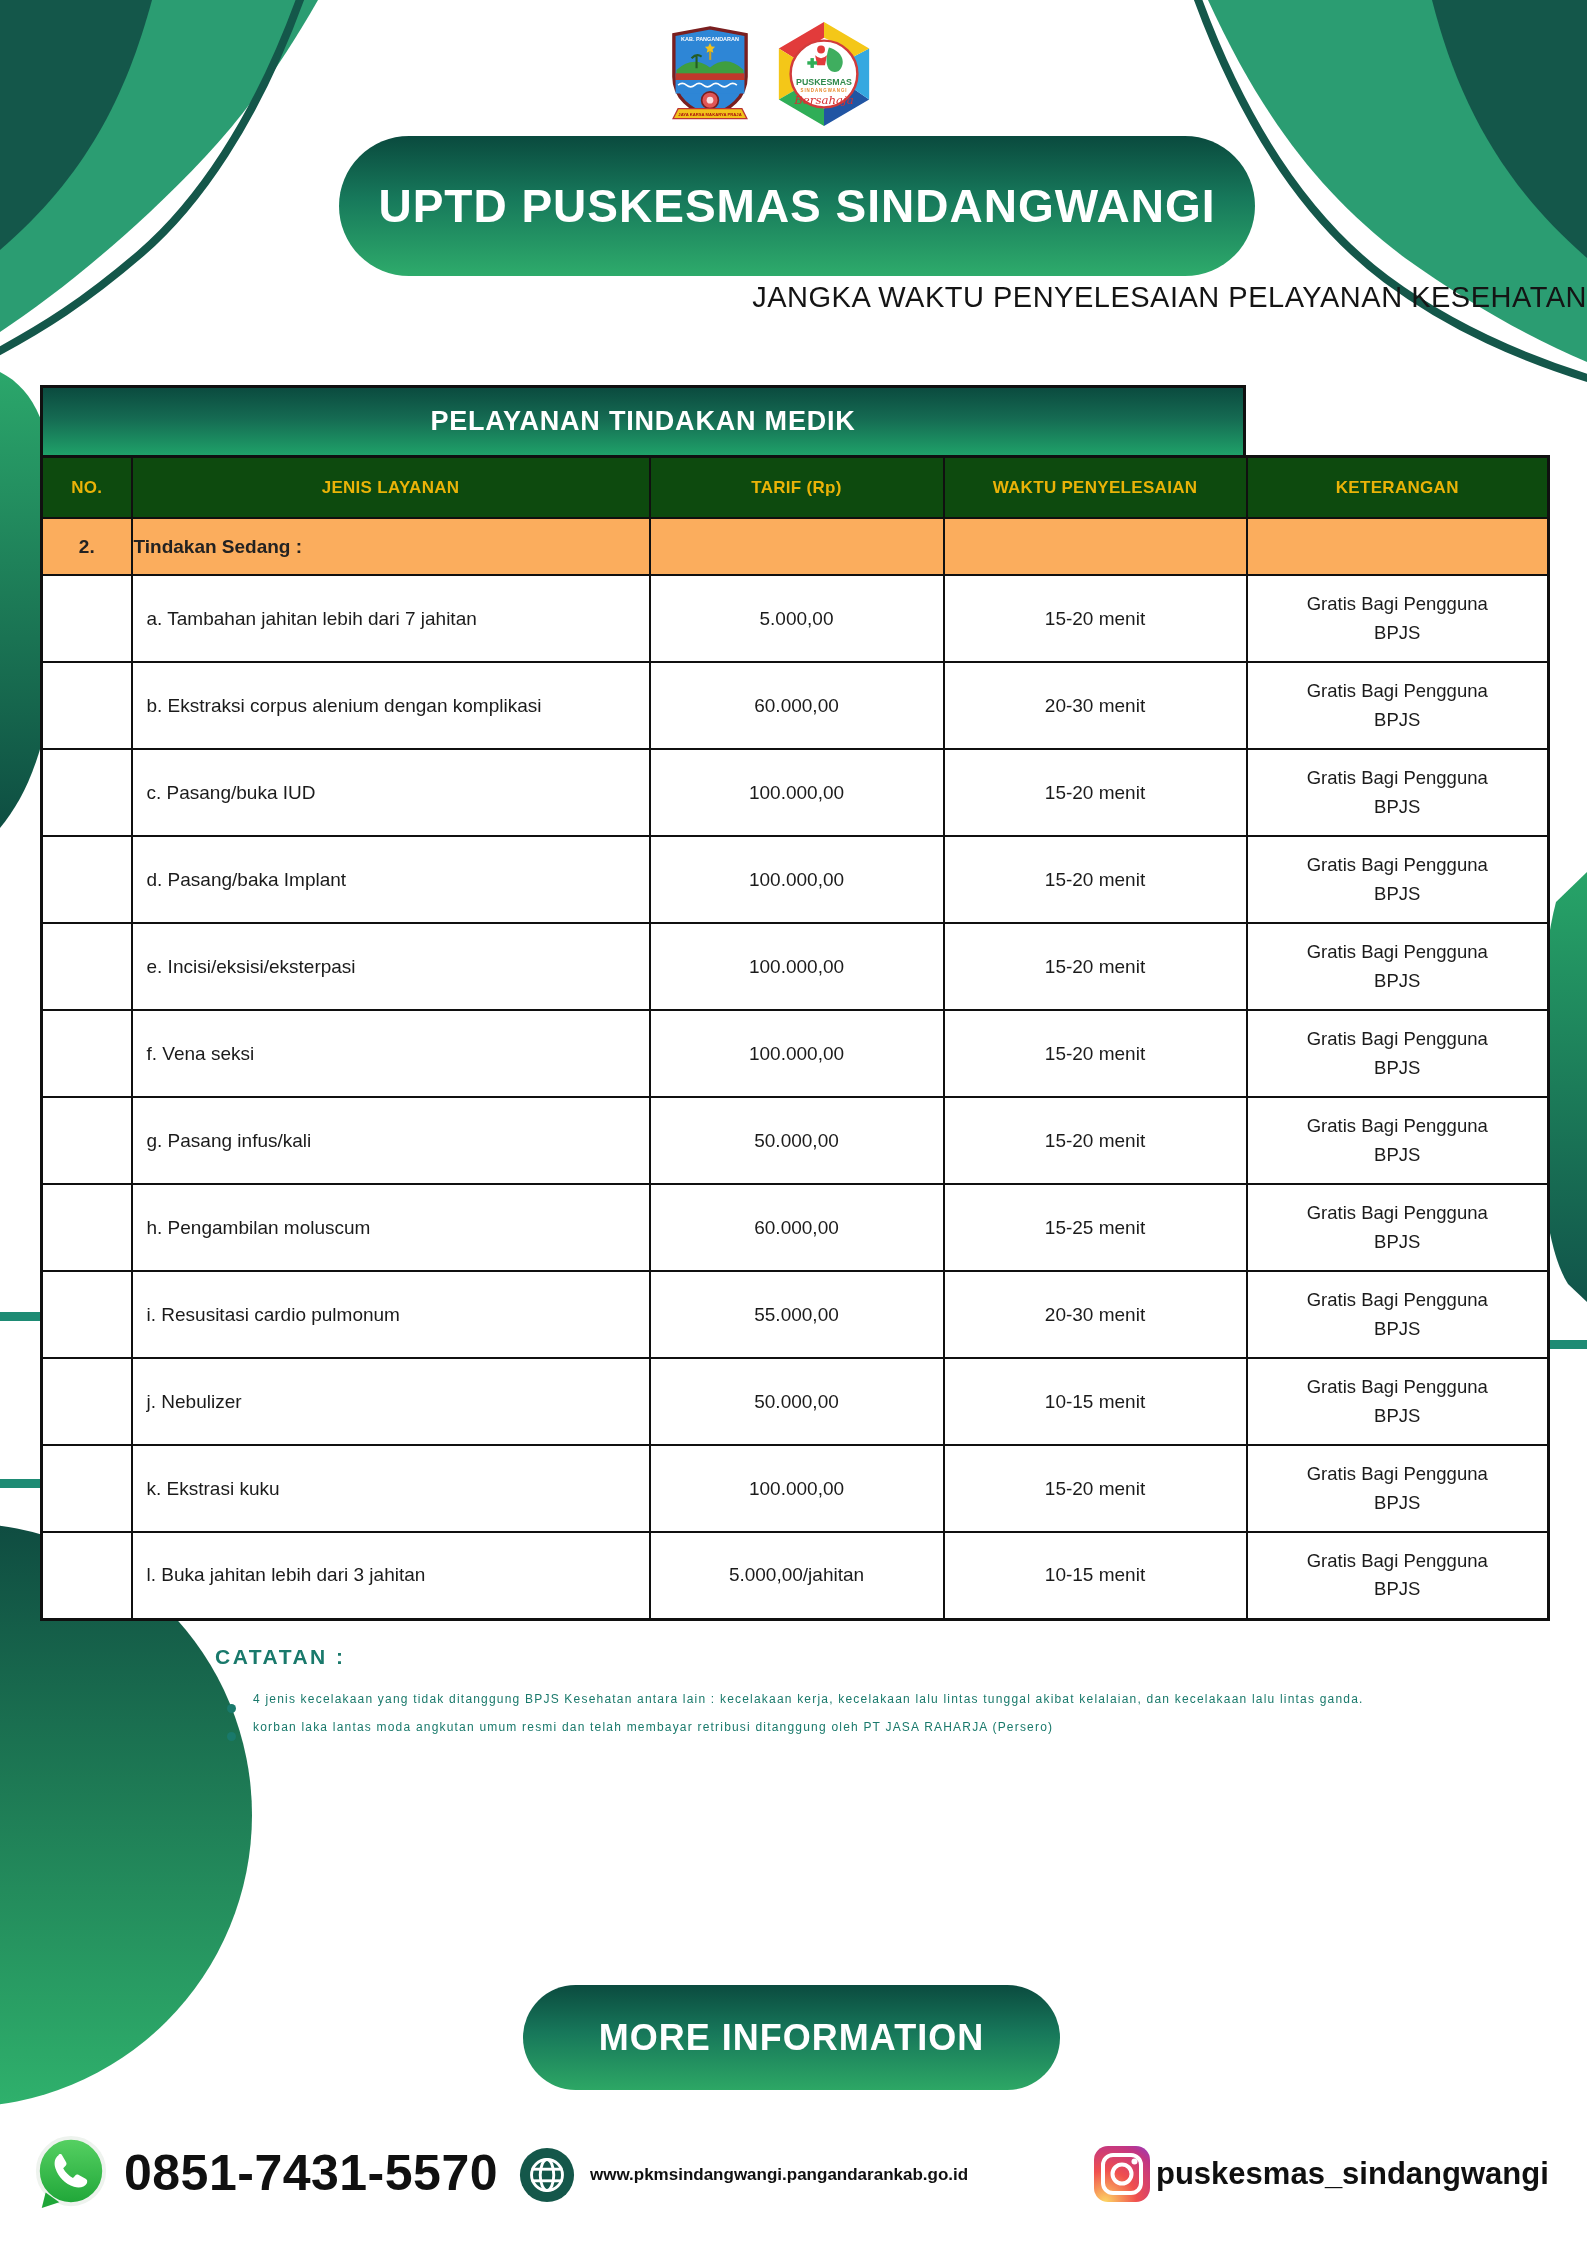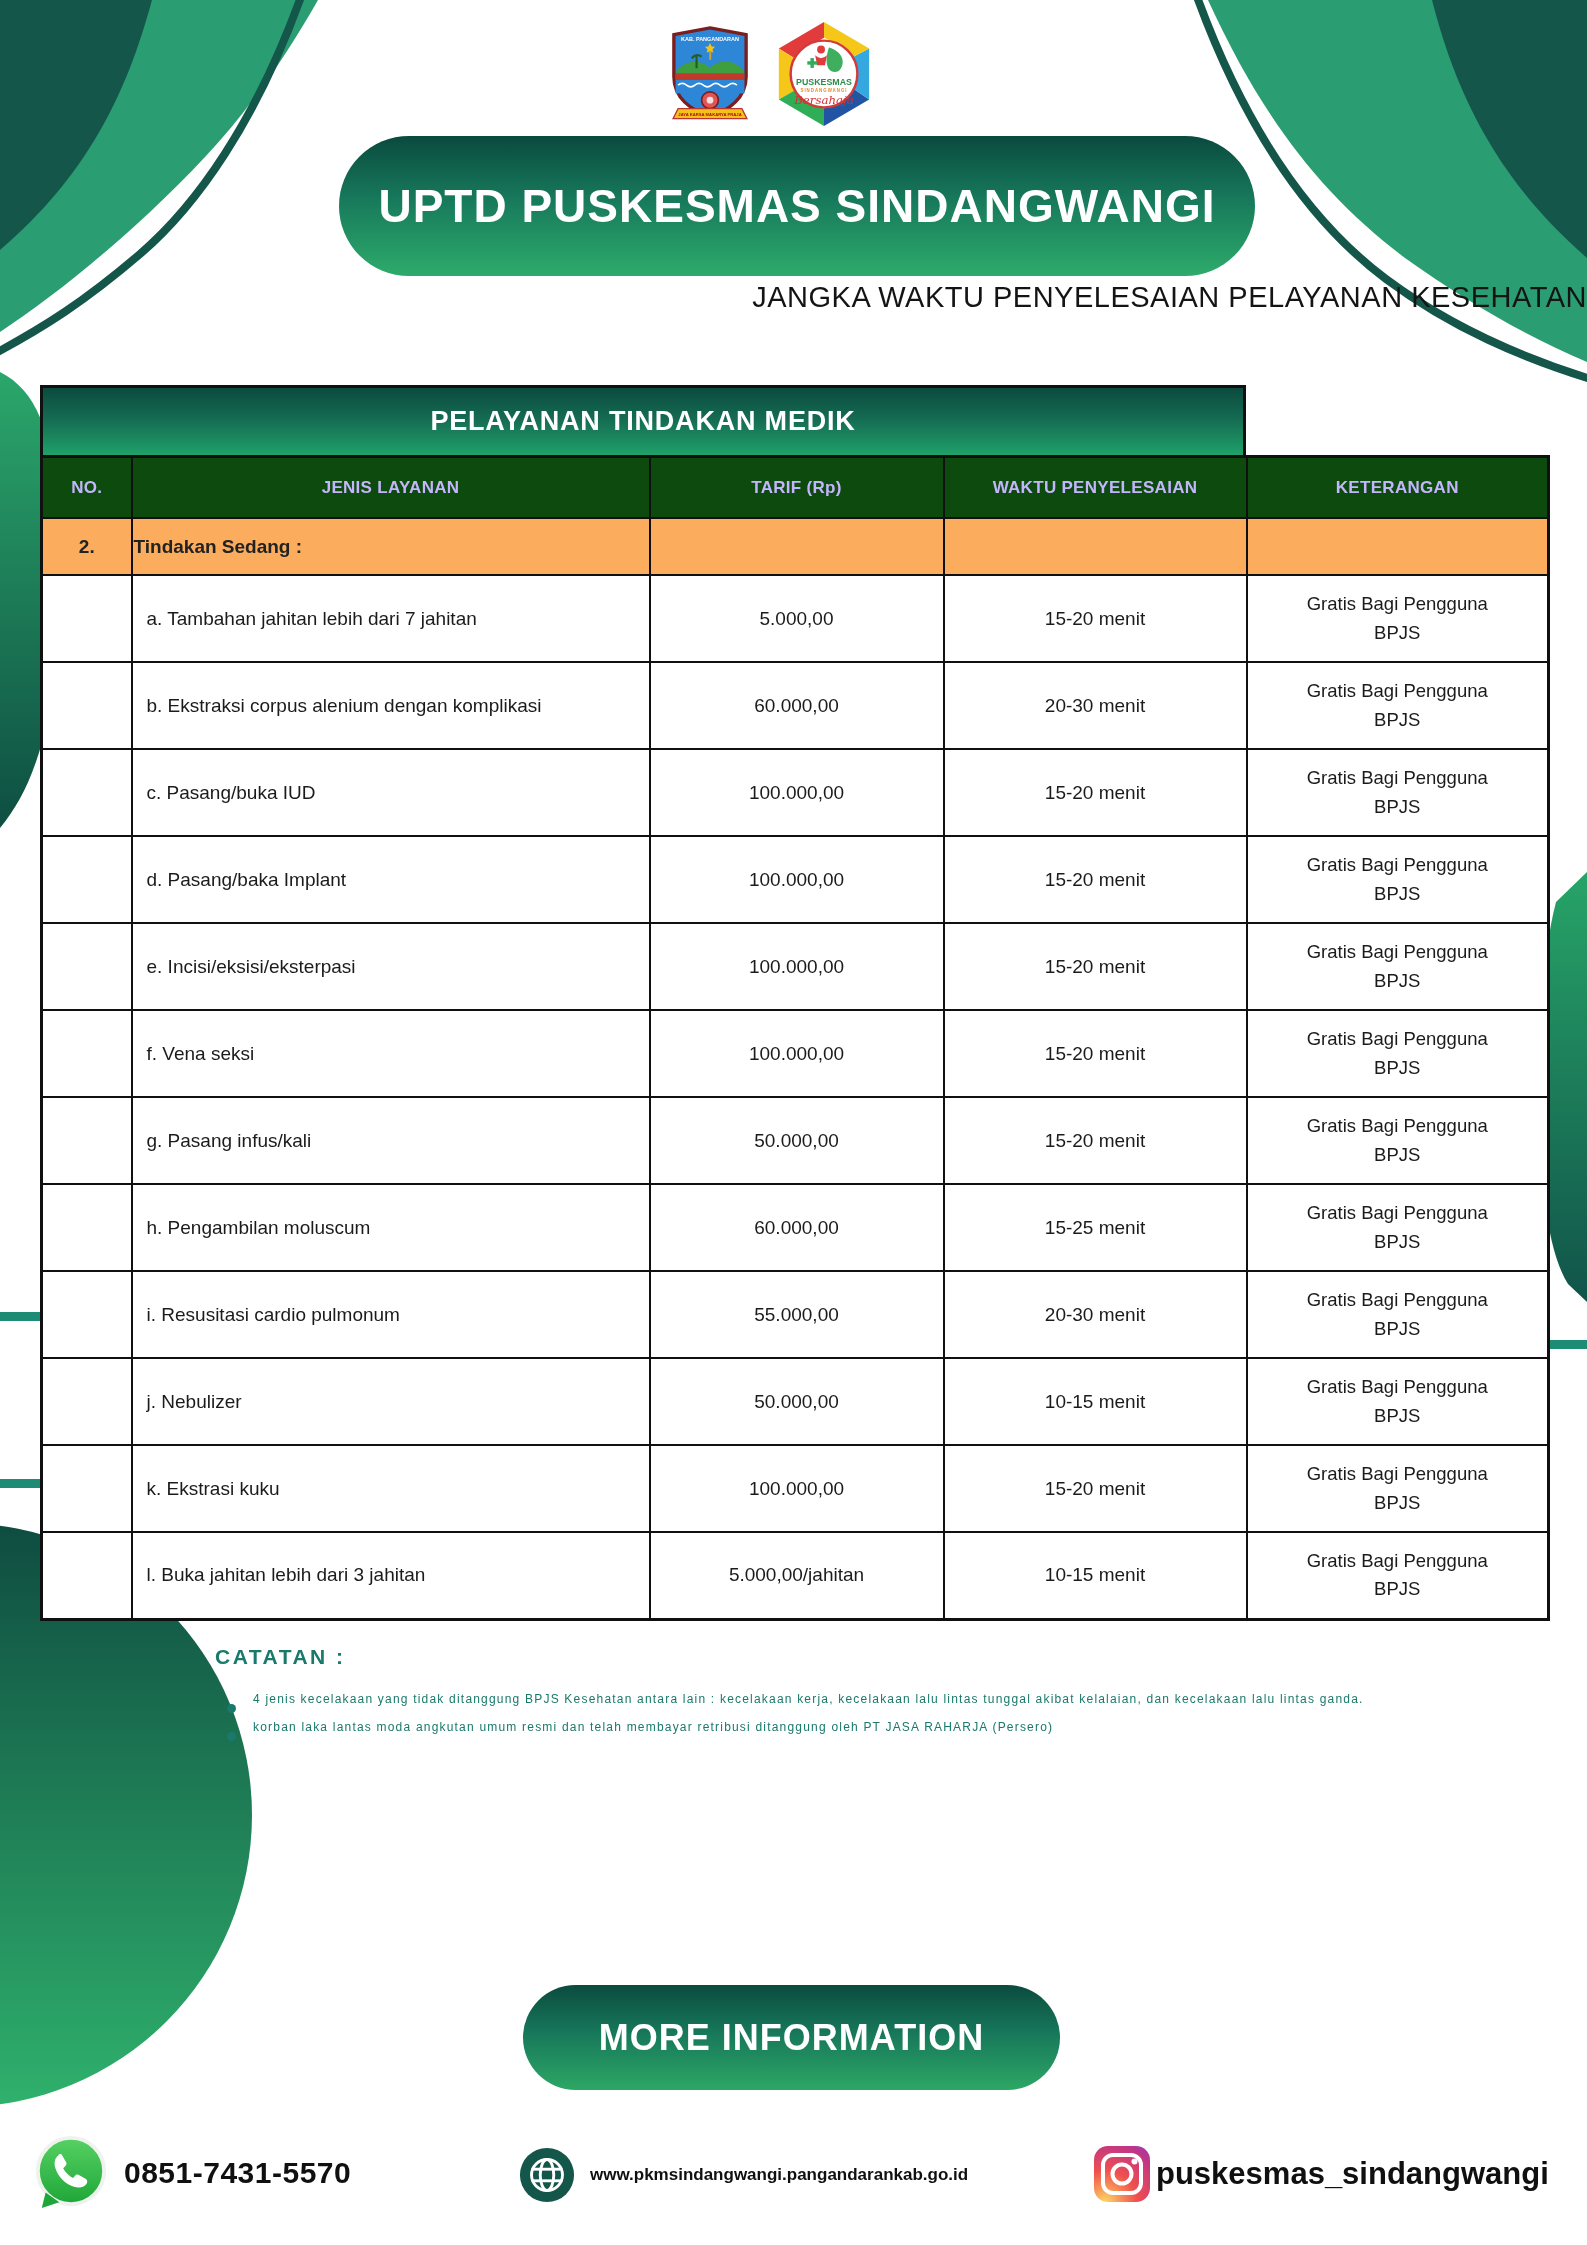--- a/index.html
+++ b/index.html
@@ -33,21 +33,21 @@
   .band{
     box-sizing:border-box;height:70px;border:3px solid #101010;border-bottom:none;
     background:linear-gradient(180deg,#0b4b3f 0%,#156a52 45%,#1fa169 100%);
     display:flex;align-items:center;justify-content:center;
   }
   .band span{color:#fff;font-size:27px;font-weight:bold;letter-spacing:.8px;}
   table{border-collapse:collapse;table-layout:fixed;width:1507px;background:#fff;}
   table,td,th{border:2px solid #101010;}
   table{border-width:3px;}
   th{
-    background:#0d4a0e;color:#c4b5fd;font-size:17px;font-weight:bold;
+    background:#0d4a0e;color:#eab308;font-size:17px;font-weight:bold;
     letter-spacing:.3px;height:57px;text-align:center;
   }
   tr.section-row td{background:#fbad5d;height:53px;font-weight:bold;color:#222;font-size:19px;}
   tr.section-row td.c-no{text-align:center;}
   tr.section-row td.c-label{text-align:left;}
   tbody tr.data-row{height:87px;}
   td{font-size:19px;color:#1b1b1b;vertical-align:middle;}
   td.c-layanan{text-align:left;padding-left:14px;}
   td.c-tarif,td.c-waktu,td.c-ket,td.c-no{text-align:center;}
   .ket-inner{display:inline-block;max-width:220px;font-size:18.5px;line-height:1.55;}
@@ -71,21 +71,21 @@
   .more-info span{color:#fff;font-size:36px;font-weight:bold;letter-spacing:1px;}
 
   
   .footer-item{position:absolute;z-index:2;display:flex;align-items:center;}
   .f-wa{left:32px;top:2134px;}
   .f-web{left:518px;top:2146px;}
   .f-ig{left:1092px;top:2144px;}
   .f-wa .ficon{width:78px;height:78px;}
   .f-web .ficon{width:58px;height:58px;}
   .f-ig .ficon{width:60px;height:60px;}
-  .f-wa .ftext{font-size:30px;font-weight:bold;letter-spacing:.5px;margin-left:14px;color:#101010;}
+  .f-wa .ftext{font-size:50px;font-weight:bold;letter-spacing:.5px;margin-left:14px;color:#101010;}
   .f-web .ftext{font-size:17px;font-weight:bold;margin-left:14px;color:#101010;}
   .f-ig .ftext{font-size:31px;font-weight:bold;margin-left:4px;color:#101010;}
 </style>
 </head>
 <body>
 
 <svg class="deco" width="1587" height="2245" viewBox="0 0 1587 2245">
   <defs>
     <linearGradient id="gWedge" x1="0" y1="0" x2="0" y2="1">
       <stop offset="0" stop-color="#2ba76b"></stop>

